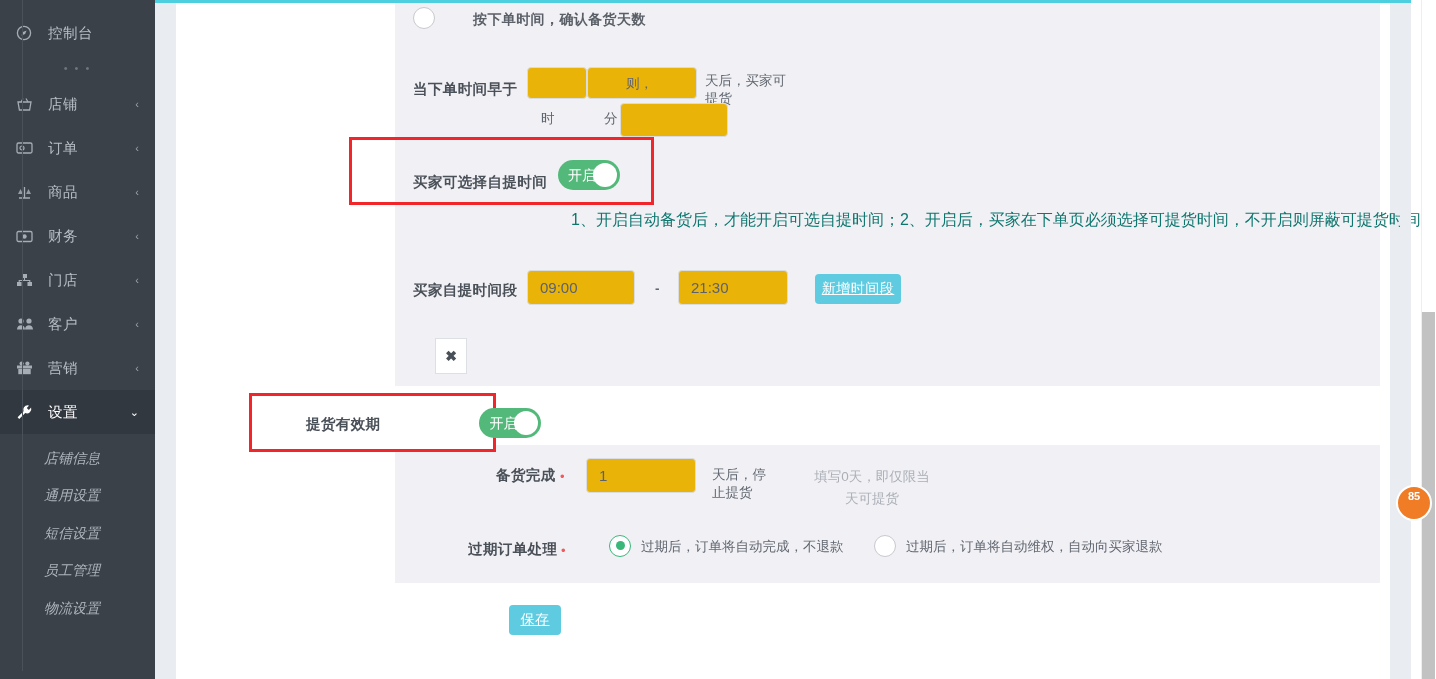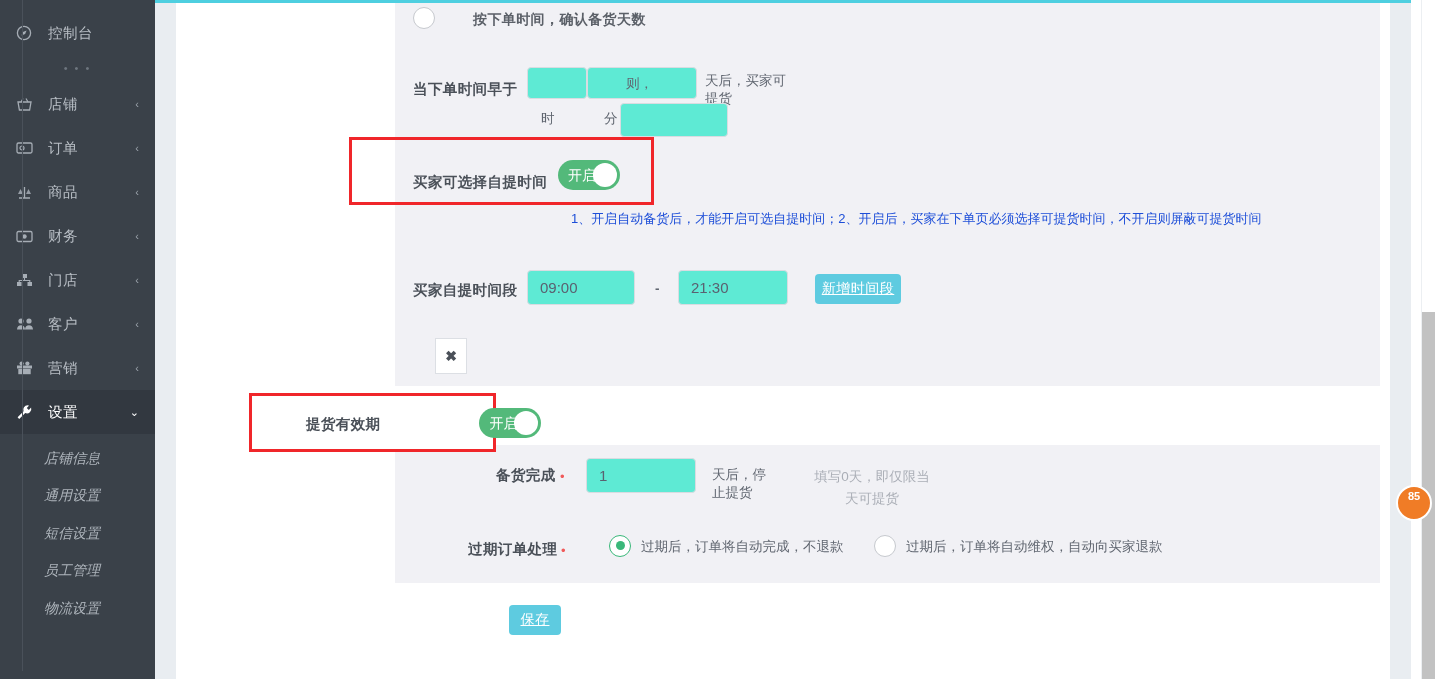--- a/index.html
+++ b/index.html
@@ -177,27 +177,27 @@
     font-size: 13.5px;
     line-height: 18px;
   }
   .muted-text {
     color: #aaaeb6;
     font-size: 13.5px;
     line-height: 22px;
     text-align: center;
   }
   .hint-line {
-    color: #1d4ed8;
-    font-size: 13px;
+    color: #0f766e;
+    font-size: 16px;
   }
   .req-dot { color: #f05a5a; font-size: 13px; }
 
   .tinput {
-    background: #5eead4;
+    background: #eab308;
     border: 1px solid #d9dce1;
     border-radius: 4px;
     font-size: 15px;
     color: #5a6170;
     font-family: "Liberation Sans", sans-serif;
     padding: 0 12px;
     outline: none;
   }
   .tinput::placeholder { color: #b6bac2; }
 

